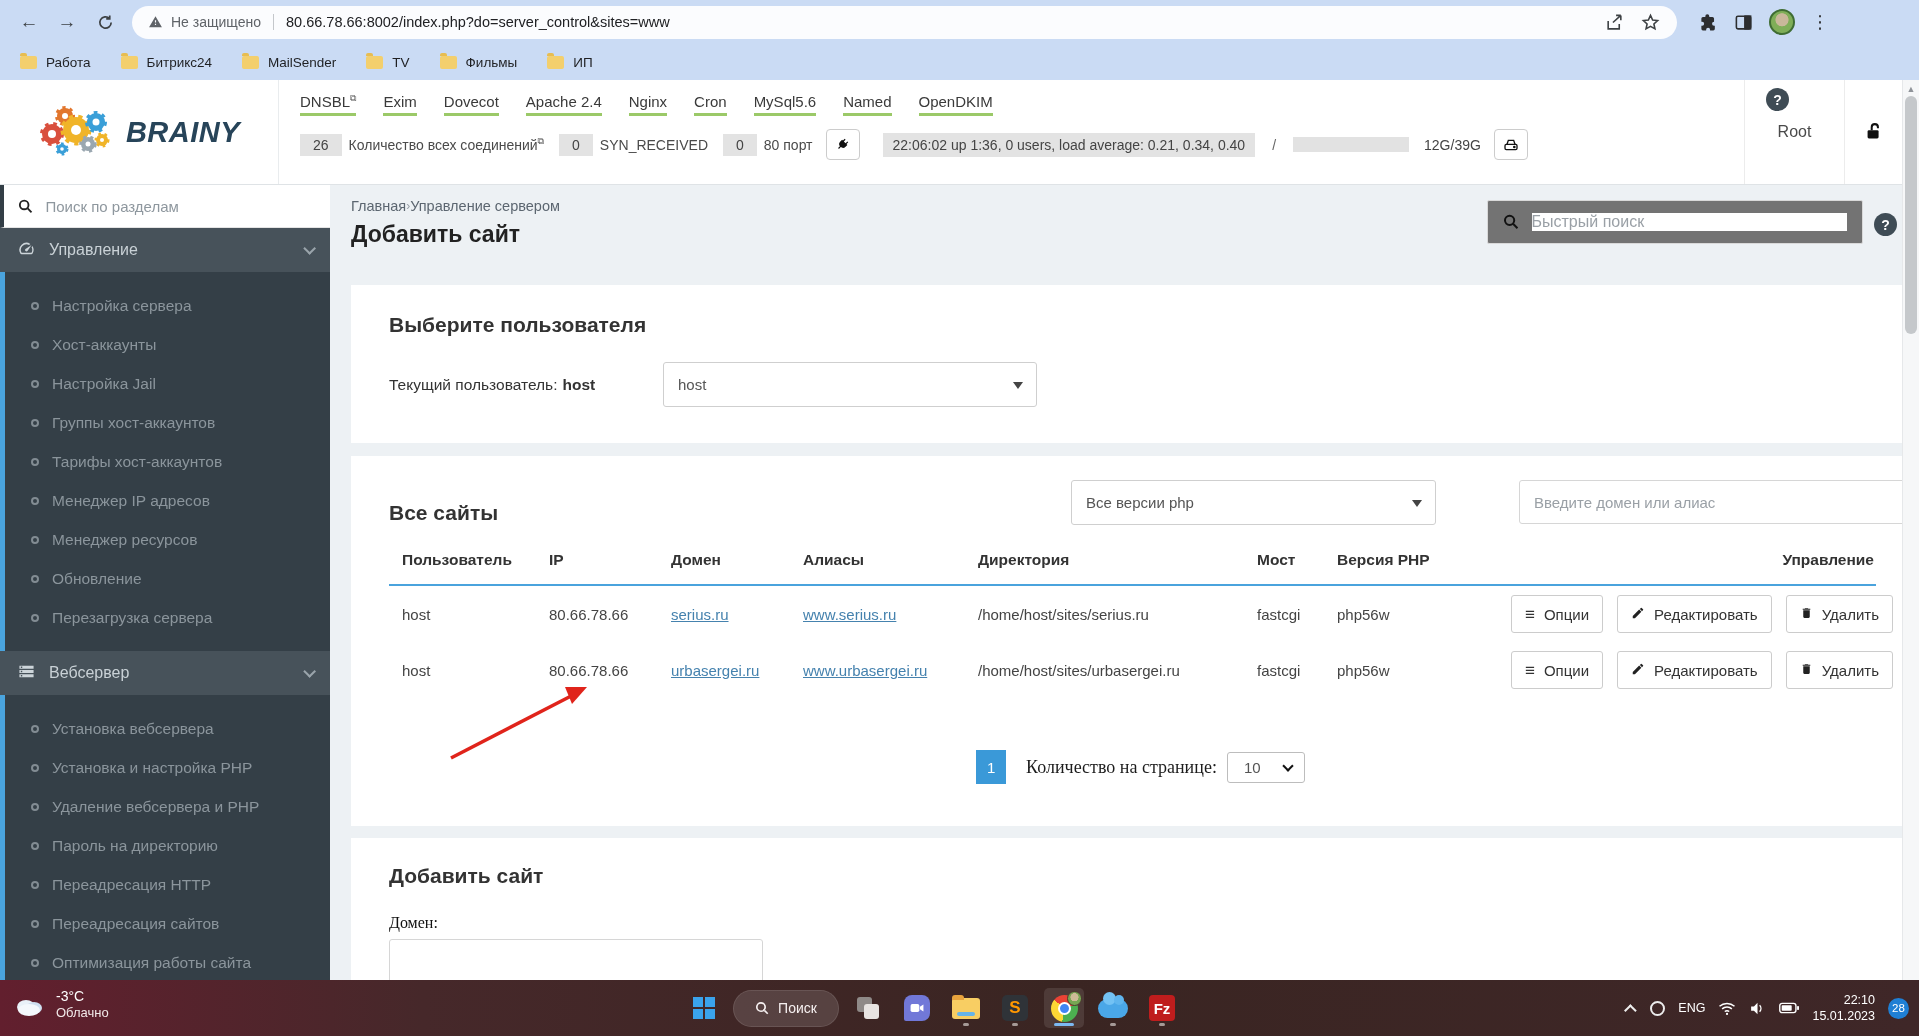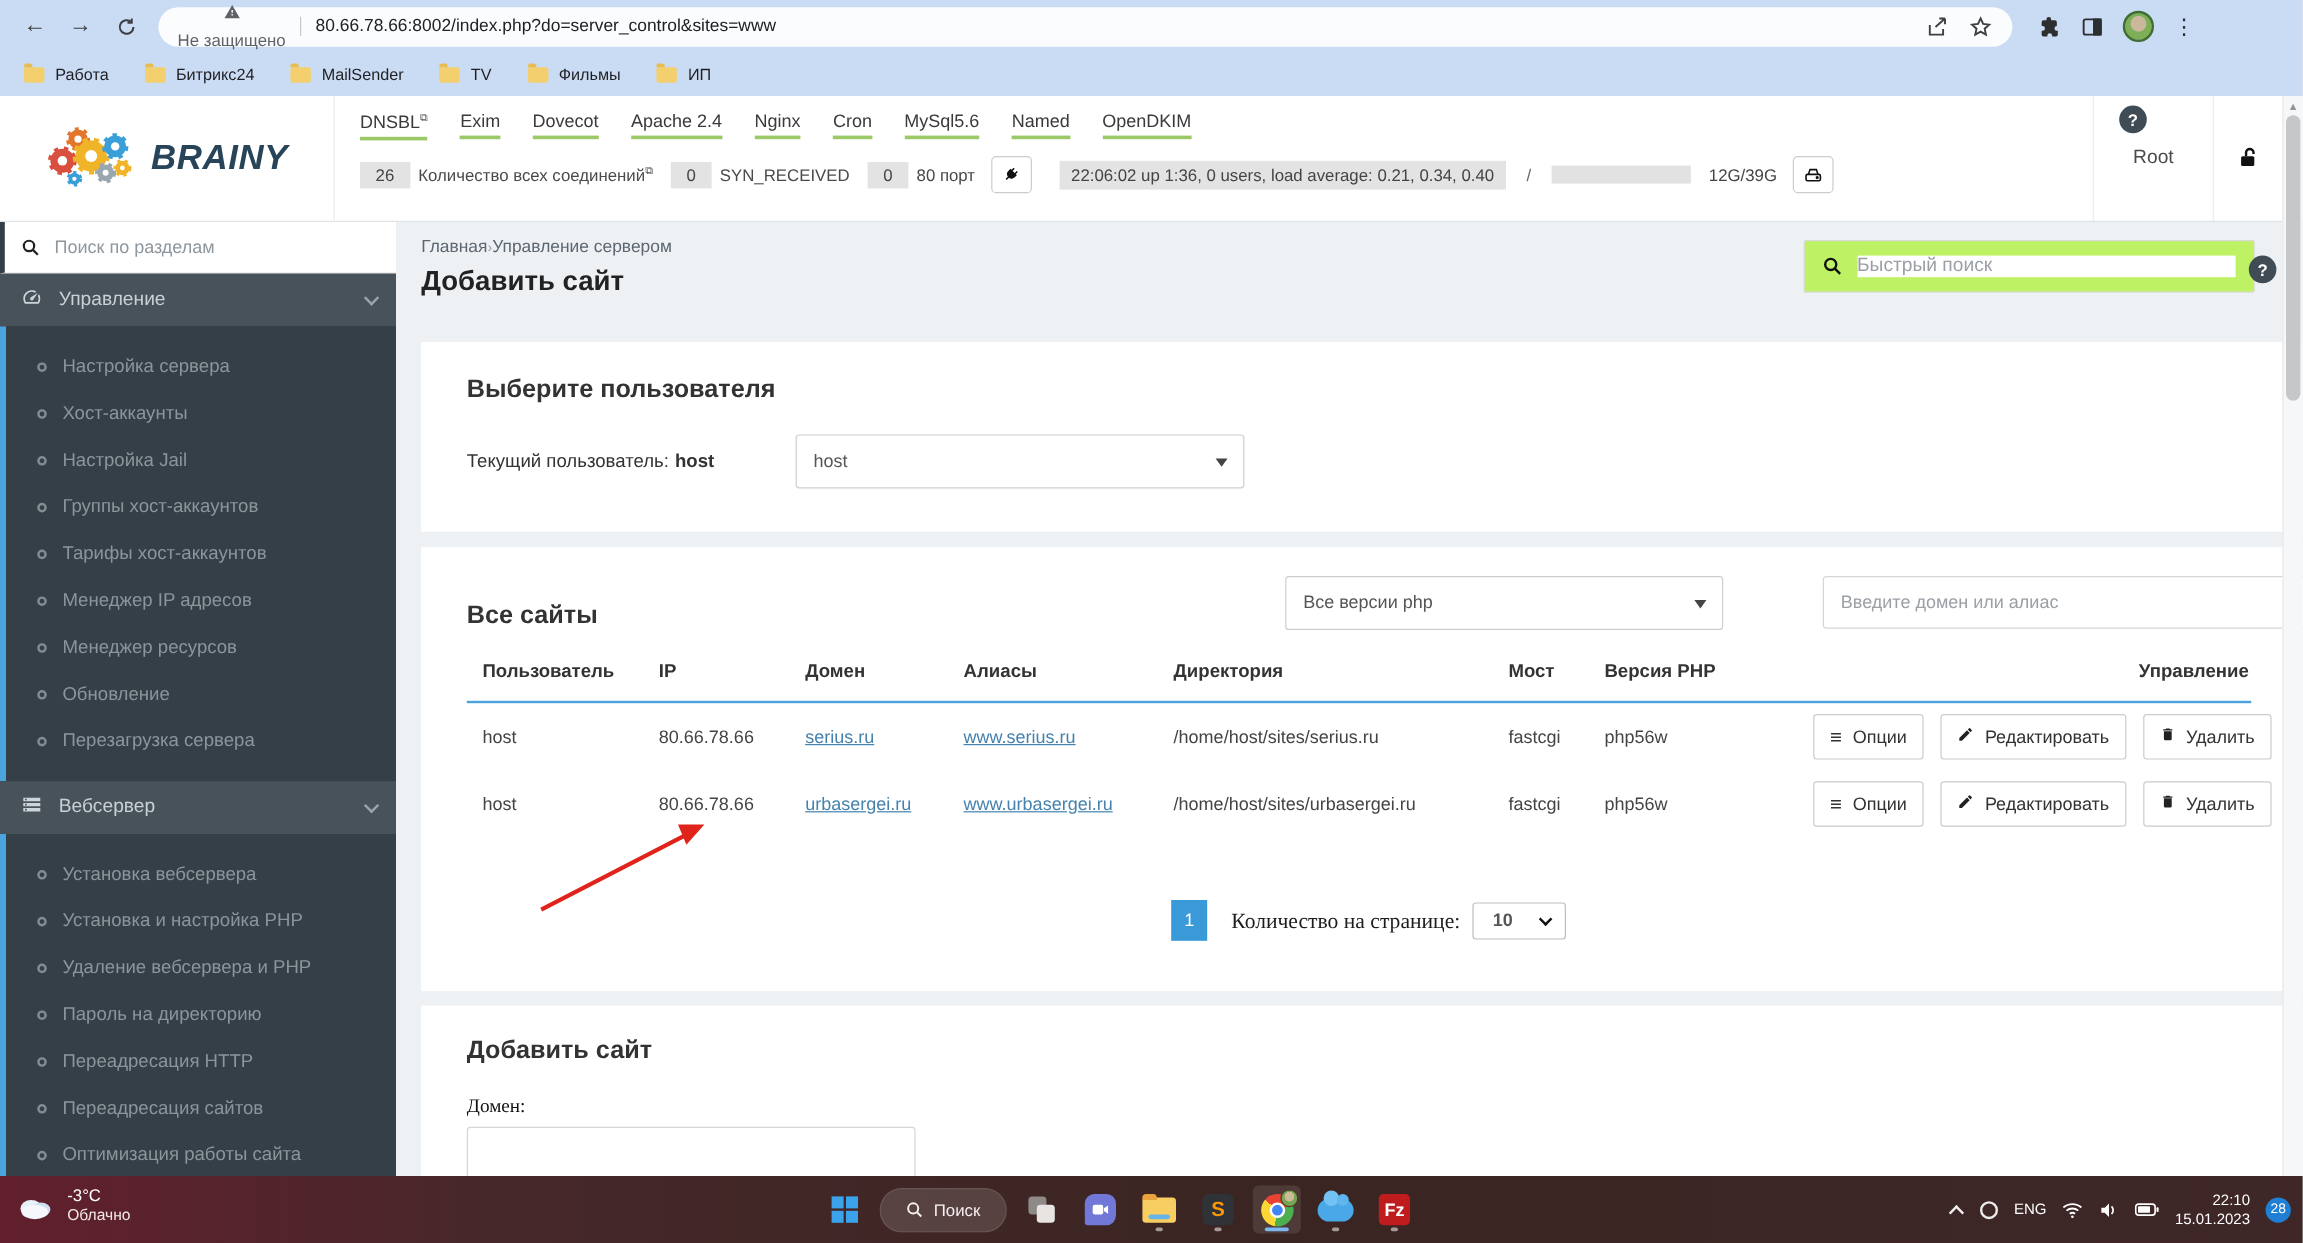--- a/index.html
+++ b/index.html
@@ -4,21 +4,21 @@
 <style>
   * { box-sizing: border-box; margin: 0; padding: 0; }
   html,body { width:1919px; height:1036px; overflow:hidden; }
   body { font-family:"Liberation Sans", sans-serif; background:#edf1f4; position:relative; }
 
   
   .browser { height:80px; background:#cadbf4; }
   .nav-row { height:44px; display:flex; align-items:center; padding:0 10px; }
   .nav-btn { width:30px; height:30px; display:flex; align-items:center; justify-content:center; color:#3c4043; font-size:19px; margin:0 4px; border-radius:50%; }
   .addr-pill { margin-left:8px; width:1545px; height:33px; background:#fbfcfe; border-radius:17px; display:flex; align-items:center; padding:0 16px; color:#202124; }
-  .addr-sec { display:flex; align-items:center; gap:8px; color:#5f6368; font-size:14px;flex-direction:column; }
+  .addr-sec { display:flex; align-items:center; gap:8px; color:#5f6368; font-size:14px; }
   .addr-div { width:1px; height:16px; background:#c4c7cb; margin:0 12px; }
   .addr-url { font-size:14.5px; color:#202124; flex:1; }
   .pill-ic { width:22px; height:22px; display:flex; align-items:center; justify-content:center; margin-left:14px; color:#3c4043; }
   .chrome-ics { display:flex; align-items:center; gap:16px; margin-left:22px; color:#2d2e30; }
   .avatar-br { width:26px; height:26px; border-radius:50%; background:radial-gradient(circle at 50% 40%, #c9b89a 0 36%, #7fae58 40%); border:2px solid #3f6d33; }
   .bookmarks { height:36px; display:flex; align-items:center; gap:30px; padding-left:20px; }
   .bookmark { display:flex; align-items:center; gap:9px; font-size:13.5px; color:#1f2023; cursor:default; }
   .folder { width:17px; height:13px; background:#f3cf6d; border-radius:2px; position:relative; }
   .folder::before { content:""; position:absolute; top:-3px; left:0; width:7px; height:3px; background:#e7bd52; border-radius:2px 2px 0 0; }
 
@@ -58,21 +58,21 @@
   .nav-sec-hdr .chev { margin-left:auto; width:9px; height:9px; border-right:2px solid #9aa4ab; border-bottom:2px solid #9aa4ab; transform:rotate(45deg) translateY(-3px); }
   .submenu { background:#343f47; border-left:5px solid #4aa4de; padding:14px 12px 14px 0; }
   .sub-item { height:39px; display:flex; align-items:center; gap:13px; padding-left:26px; color:#8b959c; font-size:15.5px; cursor:pointer; }
   .ring { width:8px; height:8px; border:2px solid #828c93; border-radius:50%; flex:none; }
 
   
   .main { flex:1; position:relative; overflow:hidden; }
   .crumbs { margin:13px 0 0 21px; font-size:14.5px; color:#5c6670; display:flex; align-items:center; }
   .crumb-sep { color:#98a0a8; font-size:12px; }
   .page-title { margin:7px 0 0 21px; font-size:23px; font-weight:700; color:#222; }
-  .quick-search { position:absolute; top:15px; right:40px; width:376px; height:44px; background:#bef264; border:1px solid #d9d9d9; border-radius:2px; display:flex; align-items:center; gap:12px; padding:0 15px; }
+  .quick-search { position:absolute; top:15px; right:56px; width:376px; height:44px; background:#737373; border:1px solid #d9d9d9; border-radius:2px; display:flex; align-items:center; gap:12px; padding:0 15px; }
   .quick-search input { border:none; outline:none; font-size:16px; color:#333; width:100%; font-family:inherit; }
   .quick-search input::placeholder { color:#9aa0a6; }
   .qs-help { position:absolute; top:28px; right:22px; }
 
   .card { background:#fff; margin-left:21px; width:1579px; }
   .card-h { font-size:21px; font-weight:700; color:#333; }
   .card1 { margin-top:37px; height:158px; padding:28px 38px; position:relative; }
   .user-row { margin-top:25px; position:relative; height:45px; display:flex; align-items:center; font-size:15.5px; color:#333; }
   .user-row b { margin-left:5px; }
   .sel { position:relative; background:#fff; border:1px solid #cfcfcf; border-radius:3px; height:45px; display:flex; align-items:center; padding:0 30px 0 14px; color:#555; font-size:15px; cursor:pointer; }
@@ -93,21 +93,21 @@
   .tr-data { height:56px; font-size:15px; color:#444; }
   .tr-data a { color:#4582ae; text-decoration:underline; cursor:pointer; }
   .c-act { display:flex; justify-content:flex-end; gap:14px; }
   .act-btn { height:38px; border:1px solid #ccc; border-radius:3px; background:#fff; display:inline-flex; align-items:center; gap:9px; padding:0 13px; font-size:15px; color:#333; cursor:pointer; font-family:inherit; }
   .act-btn svg { flex:none; }
   .bars { font-size:17px; font-weight:700; line-height:1; }
 
   .pagin { margin-top:52px; display:flex; align-items:center; justify-content:center; }
   .pg-num { width:30px; height:34px; background:#3a99d8; color:#fff; font-size:15px; display:flex; align-items:center; justify-content:center; cursor:pointer; }
   .pg-label { font-family:"Liberation Serif", serif; font-size:18px; color:#1d1d1d; margin:0 10px 0 20px; }
-  .pg-sel { position:relative; width:78px; height:31px; border:1px solid #bdbdbd; border-radius:3px; background:#fff; display:flex; align-items:center; padding-left:16px; font-size:15px; color:#555; cursor:pointer;font-weight:bold; }
+  .pg-sel { position:relative; width:78px; height:31px; border:1px solid #bdbdbd; border-radius:3px; background:#fff; display:flex; align-items:center; padding-left:16px; font-size:15px; color:#555; cursor:pointer; }
   .pg-sel .chev { position:absolute; right:12px; top:9px; width:8px; height:8px; border-right:2.5px solid #111; border-bottom:2.5px solid #111; transform:rotate(45deg); }
 
   .card3 { margin-top:12px; padding:26px 38px; height:220px; }
   .dom-label { margin-top:26px; font-family:"Liberation Serif", serif; font-size:16px; color:#111; }
   .dom-input { width:374px; margin-top:7px; }
 
   .red-arrow { position:absolute; left:105px; top:495px; pointer-events:none; }
 
   
   .pscroll { position:absolute; right:0; top:80px; width:17px; height:900px; background:#f6f7f8; border-left:1px solid #e6e8ea; z-index:60; }

